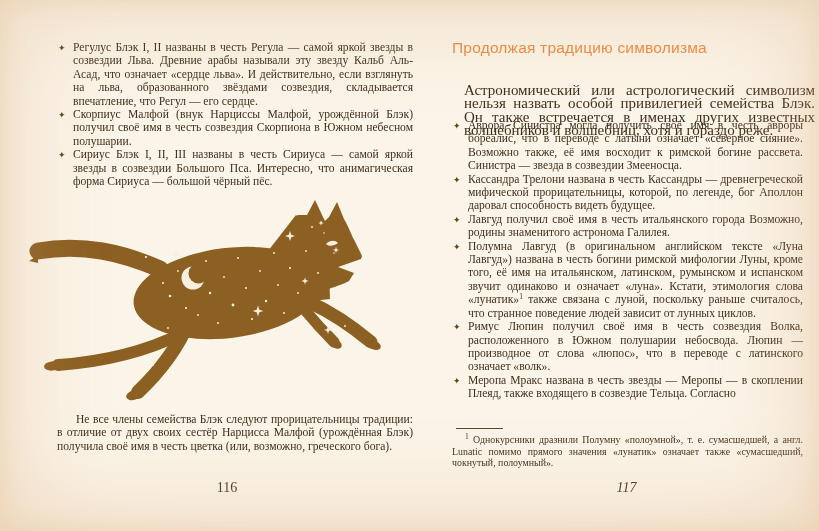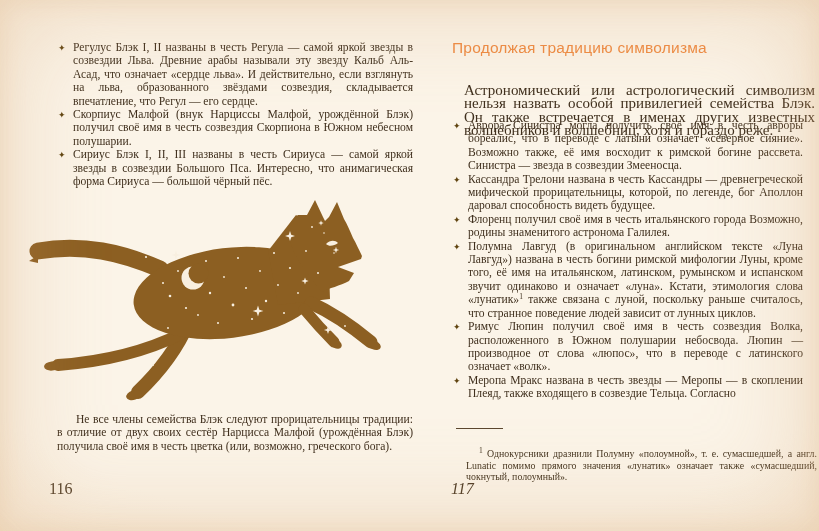--- a/index.html
+++ b/index.html
@@ -16,34 +16,34 @@
     text-align:justify; font-size:11.6px; line-height:13.4px; }
   .starlist li { position:relative; padding-left:16px; margin:0; }
   .mark { position:absolute; left:1px; top:1px; font-size:9px; color:#5f430f;
     font-family:"DejaVu Sans", sans-serif; }
   .lead { font-weight:normal; }
 
   #left-list { left:57px; top:41px; width:356px; }
   .wolf { position:absolute; left:28px; top:193px; width:404px; height:225px; margin:0; }
   .closing { position:absolute; left:57px; top:413px; width:356px; margin:0;
     font-size:11.6px; line-height:13.4px; text-align:justify; text-indent:19px; }
-  .pagenum { position:absolute; font-size:16px; color:#4c3a24; }
+  .pagenum { position:absolute; font-size:14px; color:#4c3a24; text-align:center; }
   .num-left  { left:49px;  width:356px; top:480px; }
   .num-right { left:451px; width:351px; top:480px;font-style:italic; }
 
   .heading { position:absolute; left:452px; top:39px; width:352px; margin:0;
     font-family:"Liberation Sans","DejaVu Sans",sans-serif;
     font-size:15.5px; font-weight:normal; color:#ee8a42; letter-spacing:0.2px; }
   .intro { position:absolute; left:452px; top:72px; width:351px; margin:12px;
     font-size:15px; line-height:13.4px; text-align:justify; }
   #right-list { left:452px; top:119px; width:351px; }
 
   .footnote-rule { position:absolute; left:456px; top:428px; width:47px; height:0;
     border-top:1px solid #5c4730; }
-  .footnote { position:absolute; left:452px; top:434px; width:351px; margin:14px;
+  .footnote { position:absolute; left:452px; top:434px; width:351px; margin:0;
     font-size:9.9px; line-height:11.6px; text-align:justify; text-indent:13px; color:#44341f; }
   .sup { font-size:7.5px; vertical-align:4px; line-height:0; }
 </style>
 </head>
 <body>
 
 <div class="book">
 
   <section>
     <ul class="starlist" id="left-list">
@@ -139,21 +139,21 @@
     <p class="intro">Астрономический или астрологический символизм нельзя назвать особой привилегией семейства Блэк. Он также встречается в именах других известных волшебников и волшебниц, хотя и гораздо реже.</p>
 
     <ul class="starlist" id="right-list">
       <li>
         <span class="mark">✦</span><span class="lead">Аврора Синистра</span><span> могла получить своё имя в честь авроры бореалис, что в переводе с латыни означает «северное сияние». Возможно также, её имя восходит к римской богине рассвета. Синистра — звезда в созвездии Змееносца.</span>
       </li>
       <li>
         <span class="mark">✦</span><span class="lead">Кассандра Трелони</span><span> названа в честь Кассандры — древнегреческой мифической прорицательницы, которой, по легенде, бог Аполлон даровал способность видеть будущее.</span>
       </li>
       <li>
-        <span class="mark">✦</span><span class="lead">Флоренц</span><span> получил своё имя в честь итальянского города Возможно, родины знаменитого астронома Галилея.</span>
+        <span class="mark">✦</span><span class="lead">Лавгуд</span><span> получил своё имя в честь итальянского города Возможно, родины знаменитого астронома Галилея.</span>
       </li>
       <li>
         <span class="mark">✦</span><span class="lead">Полумна Лавгуд</span><span> (в оригинальном английском тексте «Луна Лавгуд») названа в честь богини римской мифологии Луны, кроме того, её имя на итальянском, латинском, румынском и испанском звучит одинаково и означает «луна». Кстати, этимология слова «лунатик»</span><span class="sup">1</span><span> также связана с луной, поскольку раньше считалось, что странное поведение людей зависит от лунных циклов.</span>
       </li>
       <li>
         <span class="mark">✦</span><span class="lead">Римус Люпин</span><span> получил своё имя в честь созвездия Волка, расположенного в Южном полушарии небосвода. Люпин — производное от слова «люпос», что в переводе с латинского означает «волк».</span>
       </li>
       <li>
         <span class="mark">✦</span><span class="lead">Меропа Мракс</span><span> названа в честь звезды — Меропы — в скоплении Плеяд, также входящего в созвездие Тельца. Согласно</span>
       </li>

